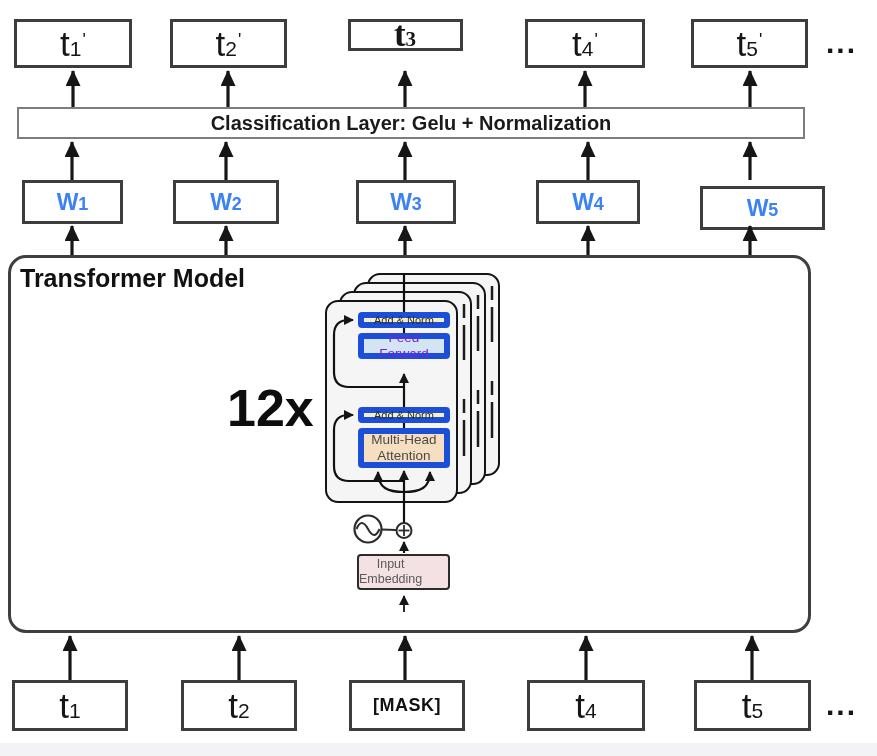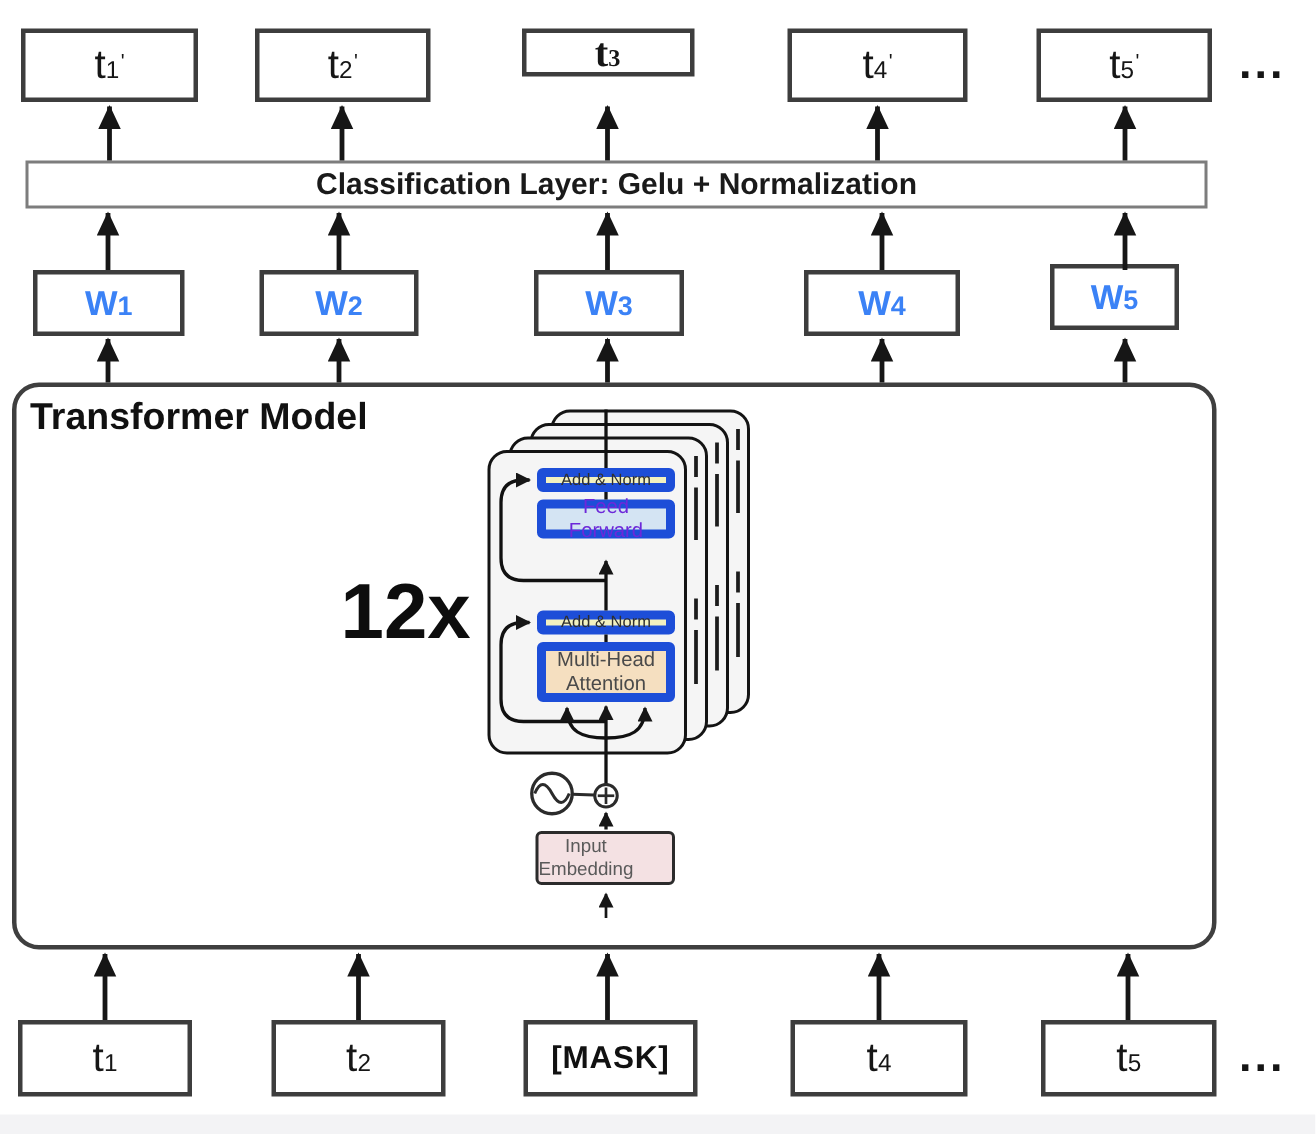--- a/index.html
+++ b/index.html
@@ -6,27 +6,27 @@
   body { background:#fff; }
   #canvas {
     position:relative; width:877px; height:756px; background:#ffffff;
     font-family:"Liberation Sans", sans-serif; overflow:hidden;
   }
   
   .tokbox {
     position:absolute; background:#fff; border:3px solid #3d3d3d;
     display:flex; align-items:center; justify-content:center;
   }
-  .tlabel { font-size:27px; color:#161616; font-weight:400; white-space:nowrap; }
+  .tlabel { font-size:35px; color:#161616; font-weight:400; white-space:nowrap; }
   .tlabel.bold { font-weight:700; }
   .sub { font-size:0.6em; }
   .prime { font-size:0.5em; vertical-align:0.55em; margin-left:1px; }
   .wlabel { font-size:23px; font-weight:700; color:#3b82f6; }
   .wlabel .sub { font-size:0.78em; }
-  .masklabel { font-size:21px; font-weight:700; color:#111; letter-spacing:0.5px; }
+  .masklabel { font-size:18px; font-weight:700; color:#111; letter-spacing:0.5px; }
   .ellipsis { position:absolute; font-size:30px; font-weight:700; color:#151515; letter-spacing:2px; }
   
   .clsbar {
     position:absolute; left:17px; top:107px; width:788px; height:32px;
     background:#fff; border:2px solid #7d7d7d;
     display:flex; align-items:center; justify-content:center;
   }
   .clsbar span { font-size:20px; font-weight:700; color:#1a1a1a; }
   
   .bigbox {
@@ -89,21 +89,21 @@
   </div>
   <div class="tokbox" style="left:173px; top:180px; width:106px; height:44px;">
     <span class="wlabel"><span>W</span><span class="sub">2</span></span>
   </div>
   <div class="tokbox" style="left:356px; top:180px; width:100px; height:44px;">
     <span class="wlabel"><span>W</span><span class="sub">3</span></span>
   </div>
   <div class="tokbox" style="left:536px; top:180px; width:104px; height:44px;">
     <span class="wlabel"><span>W</span><span class="sub">4</span></span>
   </div>
-  <div class="tokbox" style="left:700px; top:176px; width:86px; height:44px;">
+  <div class="tokbox" style="left:700px; top:186px; width:125px; height:44px;">
     <span class="wlabel"><span>W</span><span class="sub">5</span></span>
   </div>
 
   <div class="bigbox"></div>
   <div class="tm-title">Transformer Model</div>
   <div class="repeat">12x</div>
 
   <div class="card" style="left:367px; top:273px;"></div>
   <div class="card" style="left:353px; top:282px;"></div>
   <div class="card" style="left:339px; top:291px;"></div>

